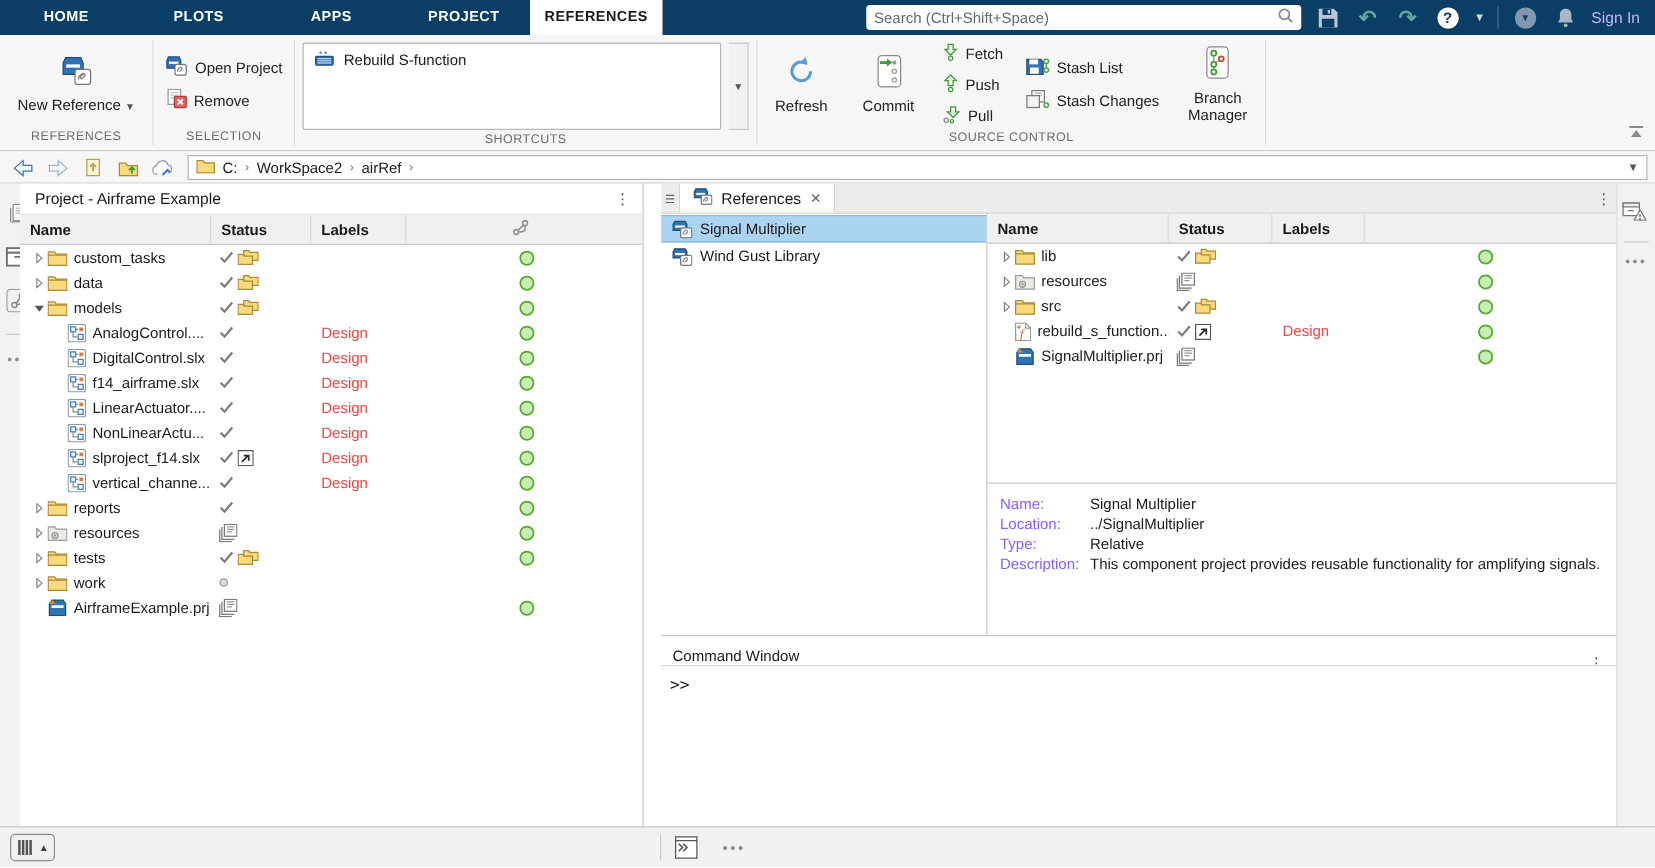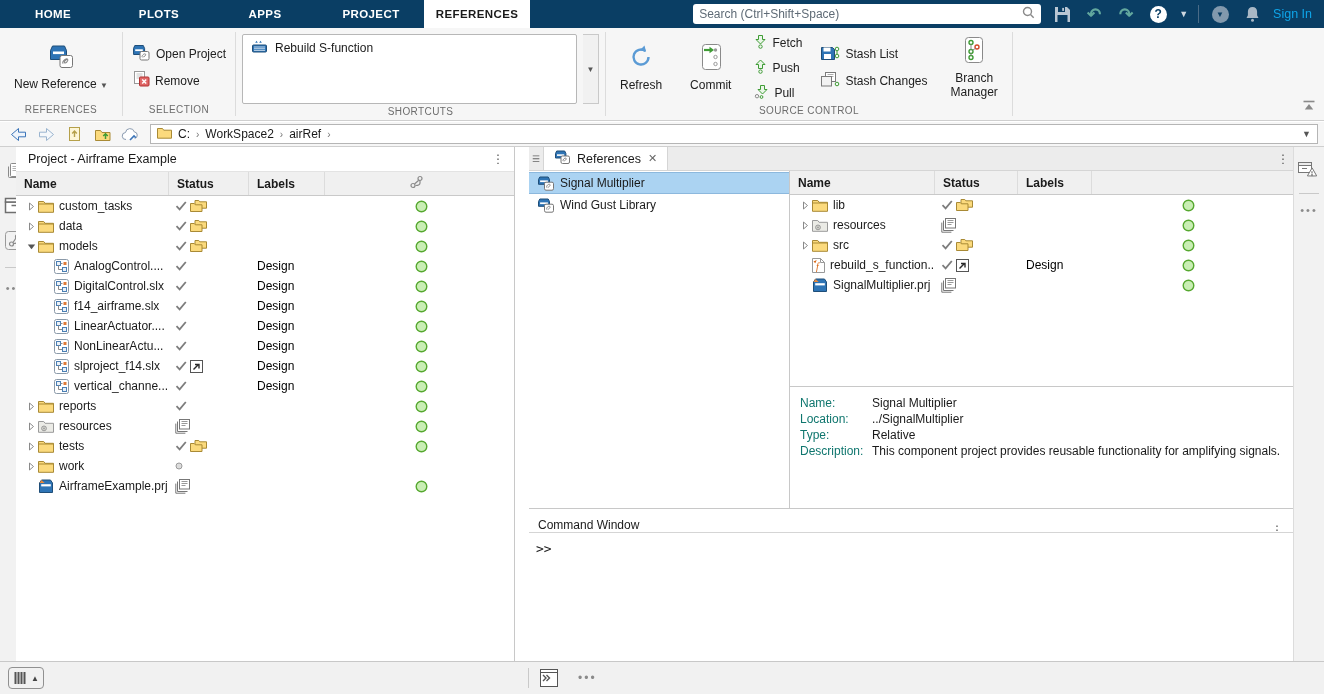--- a/index.html
+++ b/index.html
@@ -14,21 +14,21 @@
   .tb-right { margin-left:auto; display:flex; align-items:center; gap:10px; padding-right:12px; }
   .searchbox { width:348px; height:20px; background:#fff; border-radius:3px; display:flex; align-items:center; padding:0 6px; gap:6px; }
   .searchbox input { border:none; outline:none; flex:1; font-size:12px; color:#333; font-family:"Liberation Sans",sans-serif; background:transparent; }
   .searchbox input::placeholder { color:#5f6b76; }
   .tb-ic { display:flex; align-items:center; justify-content:center; width:22px; height:22px; }
   .undo-redo { font-size:17px; color:#63a89e; font-weight:bold; line-height:1; }
   .help-circle { width:17px; height:17px; border-radius:50%; background:#fff; color:#0a3e64; font-weight:bold; font-size:12px; display:flex; align-items:center; justify-content:center; }
   .wcaret { color:#cfd8e0; font-size:9px; }
   .tb-sep { width:1px; height:18px; background:#4a6b87; }
   .acct { width:17px; height:17px; border-radius:50%; background:#8299ad; display:flex; align-items:center; justify-content:center; color:#0a3e64; font-size:8px; }
-  .signin { color:#0ea5e9; font-size:12.5px; }
+  .signin { color:#c4b5fd; font-size:12.5px; }
 
   
   .ribbon { position:absolute; left:0; top:28px; right:0; height:93px; background:#f6f6f6; border-bottom:1px solid #cfcfcf; display:flex; align-items:stretch; }
   .rsec { display:flex; flex-direction:column; padding:4px 6px 2px 6px; }
   .rsec-body { flex:1; display:flex; align-items:center; gap:8px; }
   .rsec-label { text-align:center; font-size:10px; color:#6d6d6d; letter-spacing:.4px; padding:2px 4px 3px; white-space:nowrap; }
   .rsep { width:1px; background:#dcdcdc; margin:4px 0; }
   .bigbtn { display:flex; flex-direction:column; align-items:center; justify-content:flex-start; padding:4px 8px; gap:4px; cursor:default; }
   .bigbtn .lbl { text-align:center; line-height:14px; color:#212121; white-space:pre-line; }
   .smallcol { display:flex; flex-direction:column; justify-content:center; gap:5px; }
@@ -64,41 +64,41 @@
   .thead { height:24px; background:#f0f0f0; border-bottom:1px solid #c9c9c9; align-items:center; }
   .th { font-weight:bold; font-size:12px; color:#1a1a1a; padding-left:8px; height:100%; display:flex; align-items:center; border-right:1px solid #dcdcdc; }
   .th:last-child { border-right:none; }
   .th.icon-th { padding-left:84px; }
 
   .tree-row { height:20px; align-items:center; cursor:default; }
   .tree-row .cell { display:flex; align-items:center; height:100%; overflow:hidden; white-space:nowrap; }
   .expander { width:14px; display:inline-flex; justify-content:center; flex:none; }
   .rowicon { margin-right:5px; display:inline-flex; flex:none; }
   .status-cell { padding-left:6px; gap:3px; }
-  .labels-cell { padding-left:8px; color:#000000; }
+  .labels-cell { padding-left:8px; color:#ef4444; }
   .circ-cell { padding-left:90px; }
 
   
   .rightpanel { position:absolute; left:529px; top:0; right:31px; bottom:0; background:#fff; display:flex; flex-direction:column; }
   .doc-tabbar { height:24px; background:#ececec; border-bottom:1px solid #d5d5d5; display:flex; align-items:stretch; }
   .tab-menu-ic { width:14px; display:flex; align-items:center; justify-content:center; color:#666; font-size:9px; }
   .doc-tab { background:#fff; border-right:1px solid #d5d5d5; border-left:1px solid #d5d5d5; display:flex; align-items:center; gap:7px; padding:0 10px; font-size:12.5px; }
   .tab-close { color:#666; font-size:11px; cursor:default; }
   .doc-kebab { margin-left:auto; display:flex; align-items:center; padding-right:10px; }
 
   .ref-body { flex:1; display:flex; min-height:0; }
   .ref-list { width:261px; border-right:1px solid #c8c8c8; padding-top:1px; }
   .ref-item { height:22px; display:flex; align-items:center; gap:6px; padding-left:8px; cursor:default; }
   .ref-item.selected { background:#abd3f2; border-top:1px solid #8cb8dd; border-bottom:1px solid #8cb8dd; }
   .ref-detail { flex:1; display:flex; flex-direction:column; min-width:0; }
   .detail-rows { }
   .detail-spacer { flex:1; }
   .detail-box { height:122px; border-top:1px solid #c8c8c8; padding:8px 10px; overflow:hidden; }
   .dfield { display:grid; grid-template-columns:72px 1fr; line-height:16px; }
-  .dfield .dl { color:#0f766e; }
+  .dfield .dl { color:#8b5cf6; }
   .dfield .dv { color:#1a1a1a; }
 
   .cmdwin { height:153px; border-top:1px solid #c8c8c8; display:flex; flex-direction:column; }
   .cmd-head { height:24px; border-bottom:1px solid #d5d5d5; display:flex; align-items:flex-end; padding:0 8px 0 9px; }
   .cmd-body { flex:1; background:#fff; padding:8px 0 0 7px; font-family:"DejaVu Sans Mono", monospace; font-size:13px; color:#1a1a1a; }
 
   
   .statusbar { position:absolute; left:0; bottom:0; right:0; height:33px; background:#f1f1f1; border-top:1px solid #c8c8c8; display:flex; align-items:center; }
   .layout-btn { margin-left:8px; width:36px; height:22px; border:1px solid #909090; border-radius:4px; display:flex; align-items:center; justify-content:center; gap:3px; background:#f1f1f1; }
   .sb-sep { width:1px; height:20px; background:#c9c9c9; position:absolute; left:528px; }

